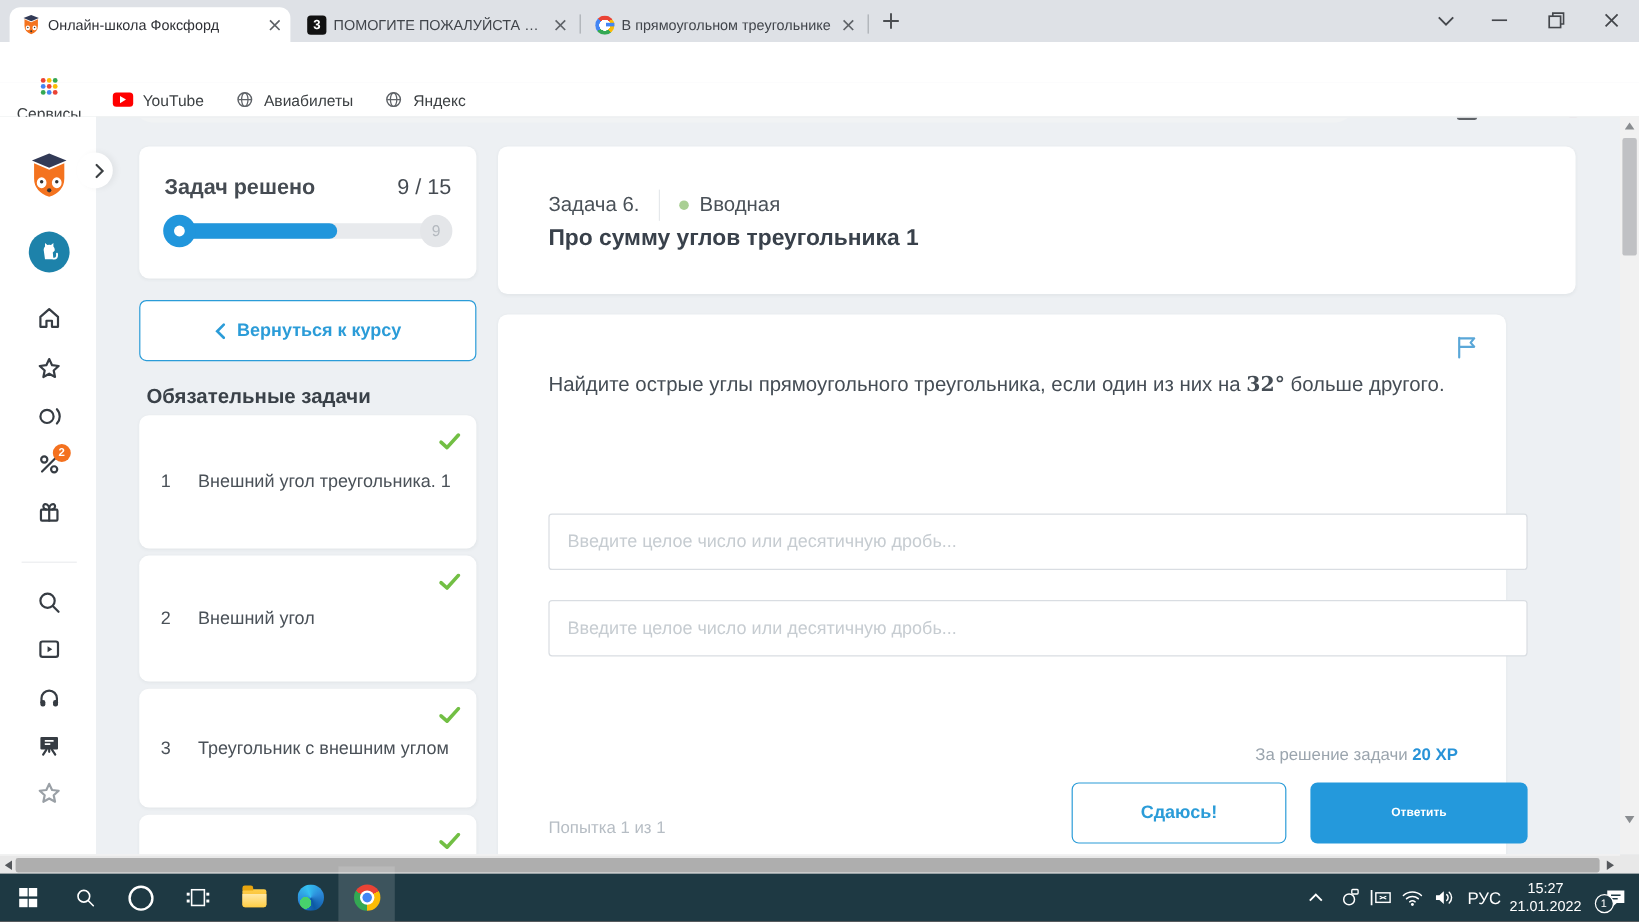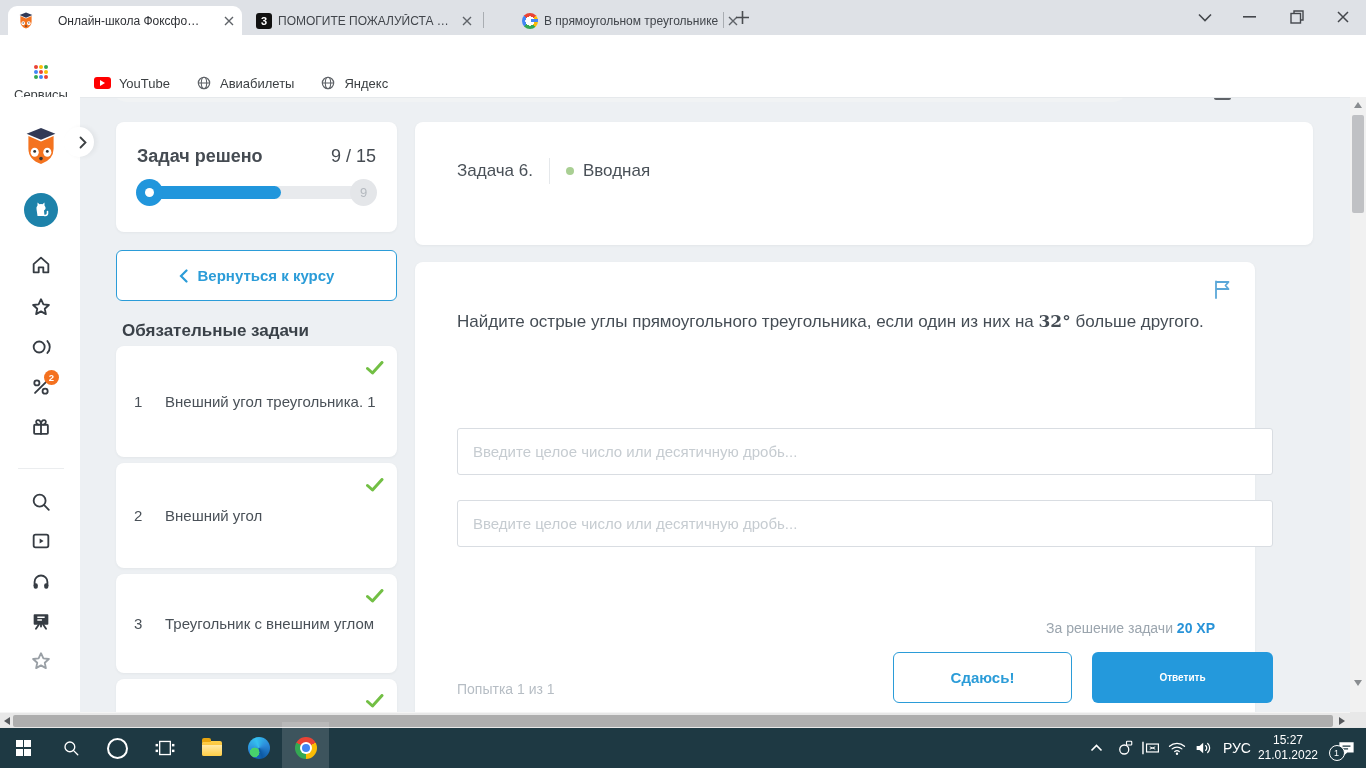--- a/index.html
+++ b/index.html
@@ -125,21 +125,21 @@
   .clock{font-size:12px;line-height:15px;text-align:center;white-space:nowrap;}
   .ac-badge{position:absolute;left:-8px;bottom:-3px;width:14px;height:14px;border-radius:50%;background:#1e3943;
             border:1.5px solid #fff;color:#fff;font-size:9px;display:flex;align-items:center;justify-content:center;}
 </style>
 </head>
 <body>
 
 <div id="root">
 
   <div id="titlebar" class="abs">
-    <div class="tab active abs" style="left:8px;width:234px;gap:18px;">
+    <div class="tab active abs" style="left:8px;width:234px;">
       <svg width="16" height="17" viewBox="0 0 40 42">
         <polygon points="20,1 36,7.5 20,14 4,7.5" fill="#323a56"></polygon>
         <path d="M6,10 L20,16 L34,10 L34,24 Q34,36 20,41 Q6,36 6,24 Z" fill="#f4731f"></path>
         <ellipse cx="13" cy="28" rx="4.5" ry="5" fill="#fff"></ellipse>
           <ellipse cx="27" cy="28" rx="4.5" ry="5" fill="#fff"></ellipse>
         <circle cx="13" cy="27" r="1.6" fill="#333"></circle>
           <circle cx="27" cy="27" r="1.6" fill="#333"></circle>
         <circle cx="20" cy="35" r="2" fill="#333"></circle>
       </svg>
       <span class="title">Онлайн-школа Фоксфорд</span>
@@ -148,21 +148,21 @@
         </svg>
     </div>
     <div class="tab abs" style="left:246px;width:234px;">
       <span class="favicon3">3</span>
       <span class="title">ПОМОГИТЕ ПОЖАЛУЙСТА ПРО</span>
       <svg width="10" height="10" viewBox="0 0 10 10">
         <path d="M1 1 L9 9 M9 1 L1 9" stroke="#5f6368" stroke-width="1.4"></path>
         </svg>
     </div>
     <div class="tab-sep abs" style="left:483px;"></div>
-    <div class="tab abs" style="left:512px;width:234px;">
+    <div class="tab abs" style="left:486px;width:234px;">
       <span class="g-icon"></span>
       <span class="title">В прямоугольном треугольнике</span>
       <svg width="10" height="10" viewBox="0 0 10 10">
         <path d="M1 1 L9 9 M9 1 L1 9" stroke="#5f6368" stroke-width="1.4"></path>
         </svg>
     </div>
     <div class="tab-sep abs" style="left:723px;"></div>
     <svg class="abs" style="left:735px;top:10px;" width="15" height="15" viewBox="0 0 15 15">
       <path d="M7.5 1 V14 M1 7.5 H14" stroke="#4a4d51" stroke-width="1.6"></path>
       </svg>
@@ -400,20 +400,21 @@
         </svg>
     </div>
 
     <div id="headerCard" class="card abs">
       <div class="hc-row abs">
         <span>Задача 6.</span>
         <span class="hc-div"></span>
         <span class="hc-dot"></span>
         <span>Вводная</span>
       </div>
+      <div class="hc-title abs">Про сумму углов треугольника 1</div>
     </div>
 
     <div id="taskCard" class="card abs">
       <svg class="abs" style="right:24px;top:18px;" width="17" height="19" viewBox="0 0 17 19">
         <path d="M2 18 V1.5" stroke="#5aa7d8" stroke-width="1.8" stroke-linecap="round"></path>
         <path d="M2 2 H14.5 L11.5 5.5 L14.5 9 H2" fill="none" stroke="#5aa7d8" stroke-width="1.8" stroke-linejoin="round"></path>
         </svg>
 
       <div class="task-text abs"><span>Найдите острые углы прямоугольного треугольника, если один из них на </span><span class="math">32°</span><span> больше другого.</span></div>
 

